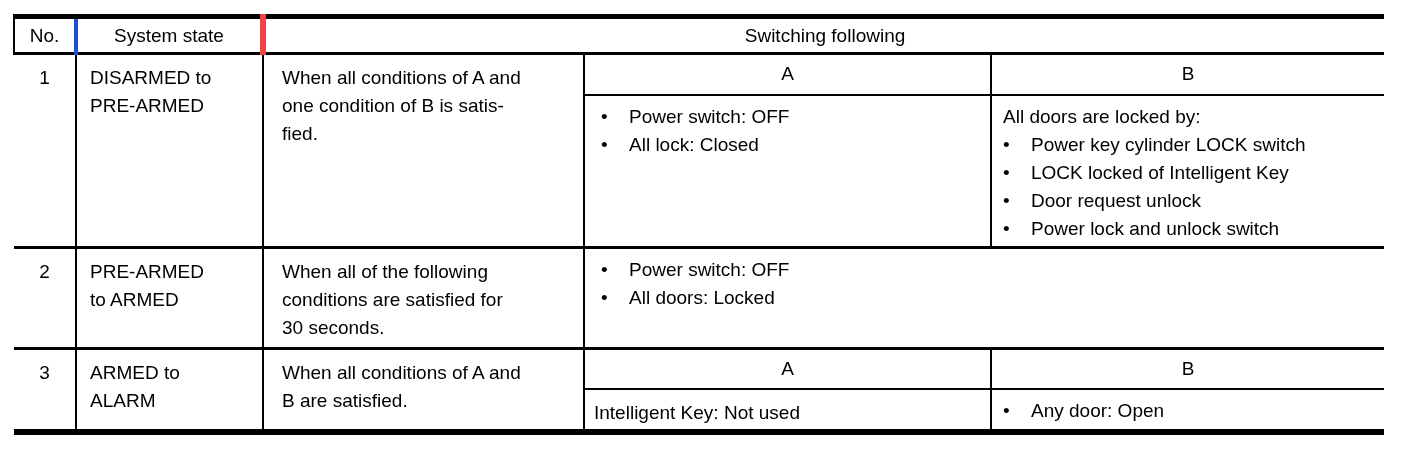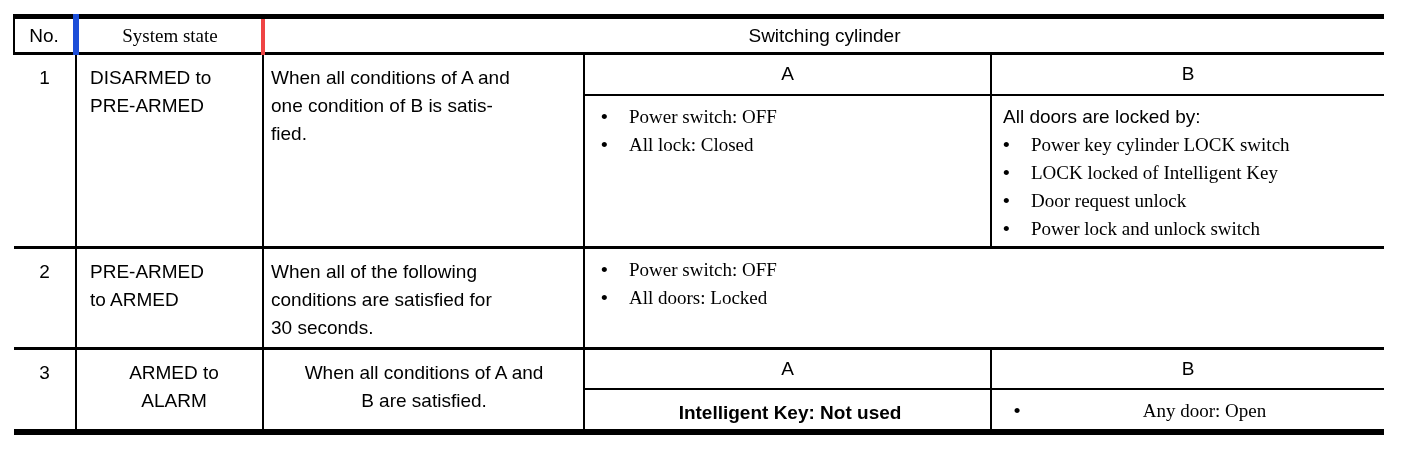--- a/index.html
+++ b/index.html
@@ -32,59 +32,59 @@
     vertical-align: top;
     overflow: hidden;
   }
   
   tr.hdr th {
     border-top: 5px solid #000;
     border-bottom: 3px solid #000;
     text-align: center;
     vertical-align: middle;
   }
-  th.h-no   { border-left: 2px solid #000; border-right: 6px solid #1d4ed8; }
-  th.h-state{ border-right: 4px solid #ef4444; font-family: Liberation Serif, serif; }
+  th.h-no   { border-left: 2px solid #000; border-right: 4px solid #1d4ed8; }
+  th.h-state{ border-right: 6px solid #ef4444; }
   
   .vr { border-right: 2px solid #000; }
   
   .rowdiv { border-bottom: 3px solid #000; }   
   .subdiv { border-bottom: 2px solid #000; }   
-  .botdiv { border-bottom: 6px solid #000; text-align: center; }   
+  .botdiv { border-bottom: 6px solid #000; }   
   
   td.no-cell    { text-align: center; padding-top: 9px; }
   td.state-cell { padding: 9px 4px 0 13px; white-space: pre-line; }
-  td.desc-cell  { padding: 9px 6px 0 7px;  white-space: pre-line; }
+  td.desc-cell  { padding: 9px 6px 0 18px;  white-space: pre-line; }
   td.sub-hdr    { text-align: center; vertical-align: middle; }
   td.list-cell  { padding: 7px 6px 0 16px; }
   td.listb-cell { padding: 7px 6px 0 11px; }
-  td.plain-cell { padding: 9px 4px 0 9px; font-weight: bold; }
+  td.plain-cell { padding: 9px 4px 0 9px; }
   .bullet-item { display: flex; align-items: flex-start; }
   .bullet { flex: 0 0 28px; }
-  .bullet-text { flex: 1 1 auto; font-family: Liberation Serif, serif; }
+  .bullet-text { flex: 1 1 auto; }
   .intro { white-space: pre-line; }
 </style>
 </head>
 <body>
 
 <div id="stage">
   <table class="cond-table">
     <colgroup>
       <col style="width:62px">
       <col style="width:187px">
       <col style="width:321px">
       <col style="width:407px">
       <col style="width:393px">
     </colgroup>
 
     <tbody>
         <tr class="hdr" style="height:37px">
       <th class="h-no">No.</th>
       <th class="h-state">System state</th>
-      <th colspan="3">Switching cylinder</th>
+      <th colspan="3">Switching following</th>
     </tr>
 
     <tr style="height:41px">
       <td rowspan="2" class="no-cell vr rowdiv">1</td>
       <td rowspan="2" class="state-cell vr rowdiv">DISARMED to
 PRE-ARMED</td>
       <td rowspan="2" class="desc-cell vr rowdiv">When all conditions of A and
 one condition of B is satis-
 fied.</td>
       <td class="sub-hdr vr subdiv">A</td>

